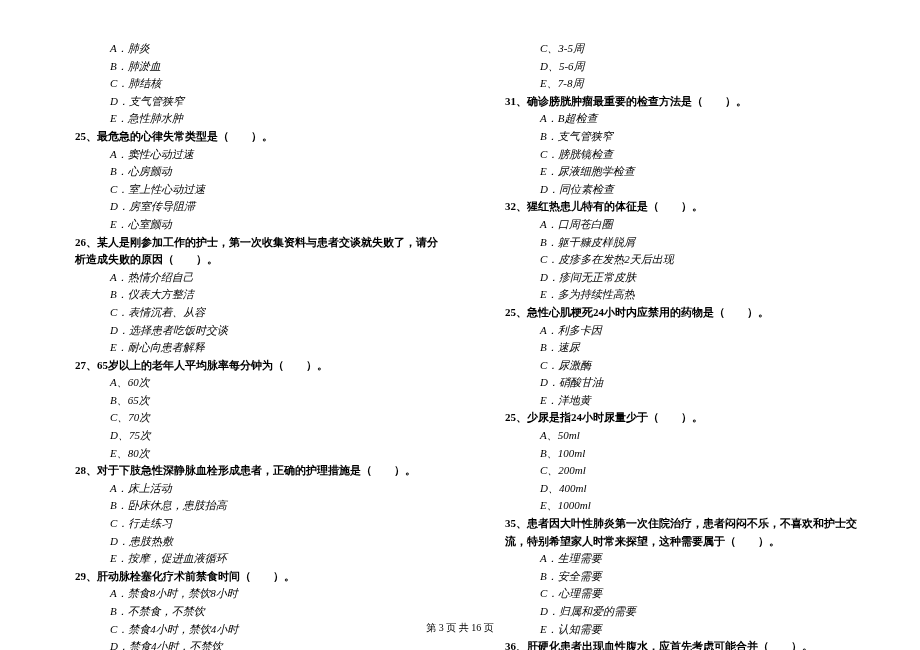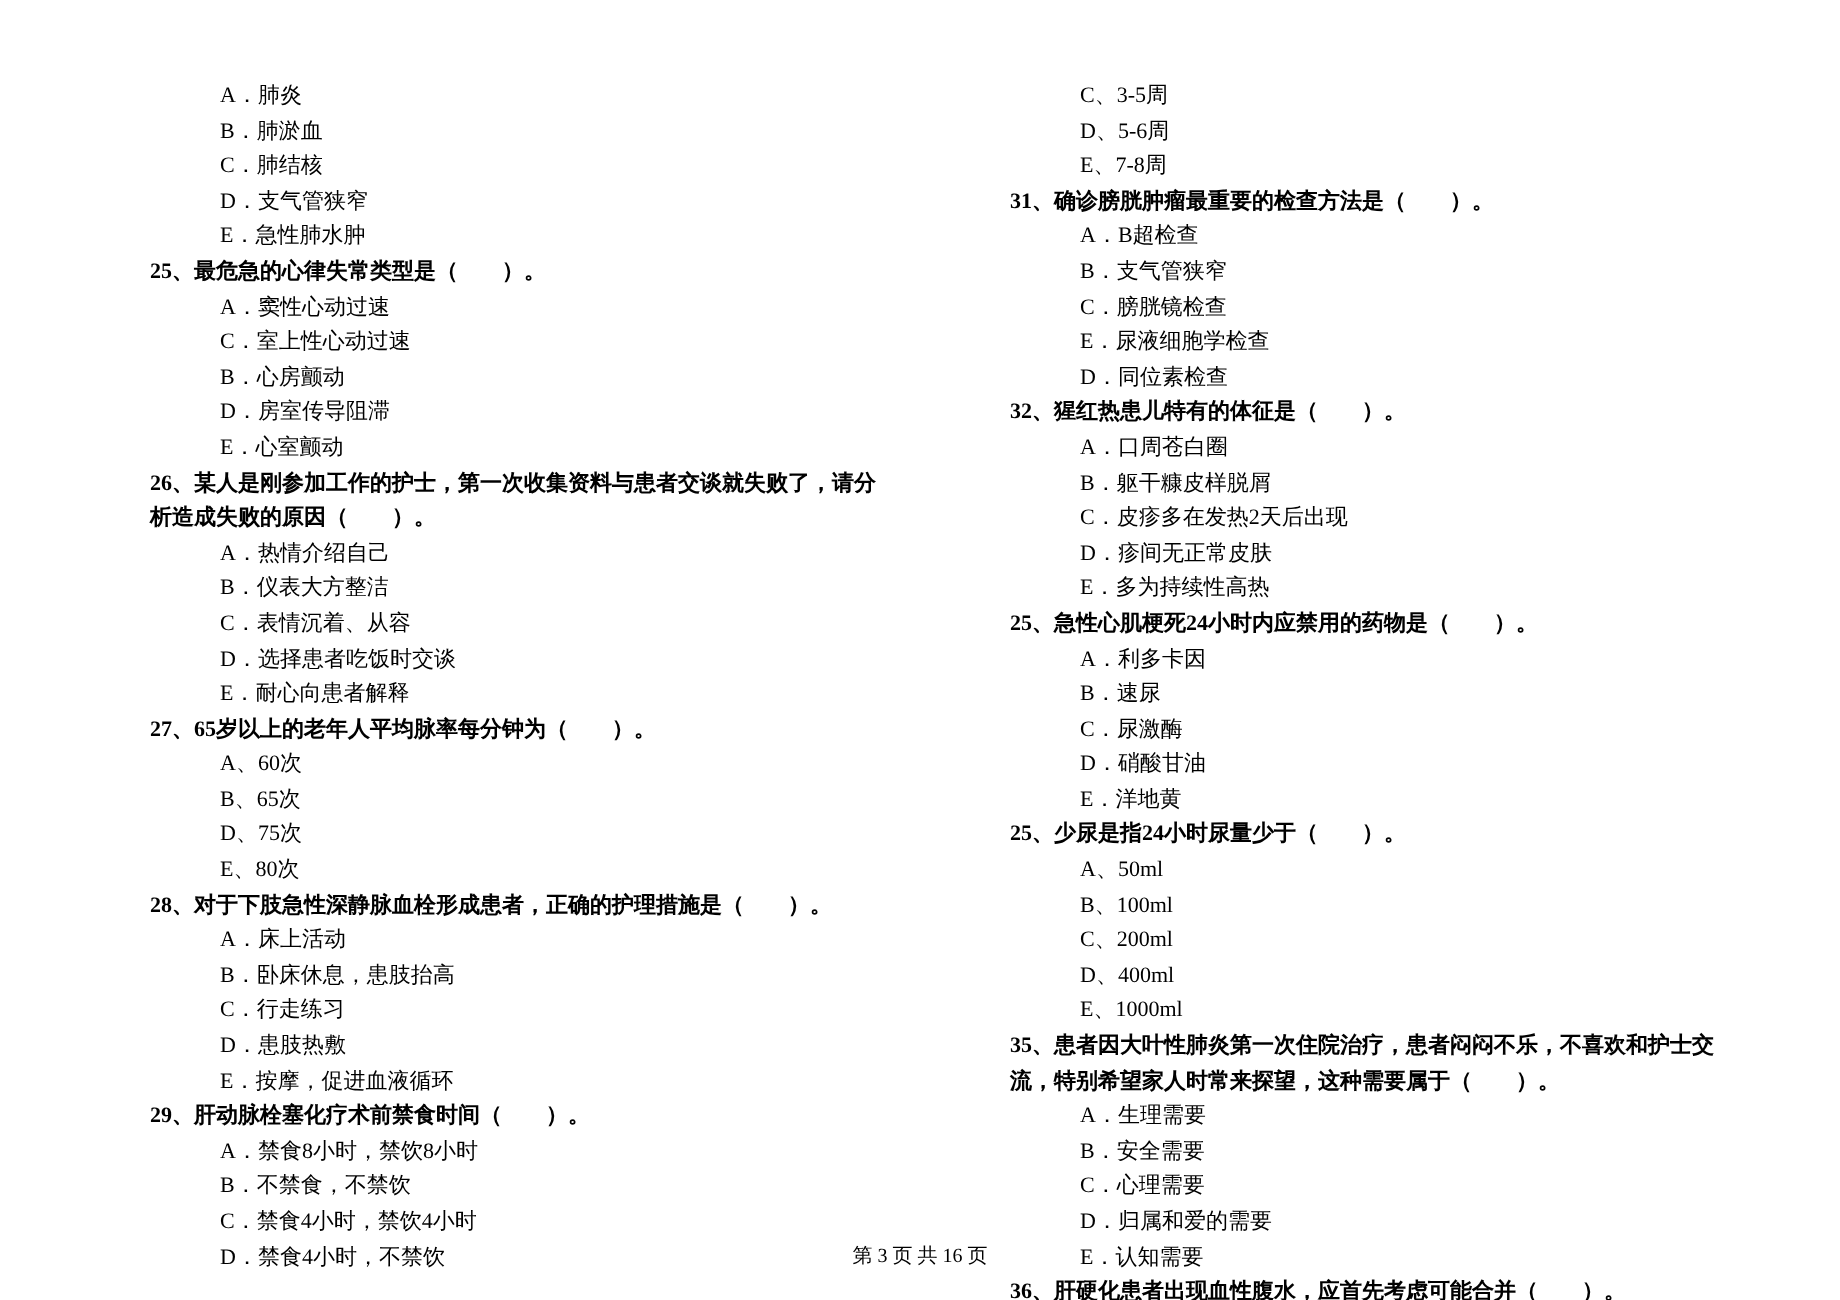--- a/index.html
+++ b/index.html
@@ -17,20 +17,21 @@
       display: flex;
       padding: 40px 50px 30px 50px;
       gap: 40px;
     }
     .col {
       flex: 1;
       line-height: 1.6;
     }
     .opt {
       padding-left: 60px;
+      font-style: italic;
     }
     .q {
       padding-left: 25px;
       font-weight: bold;
     }
     .footer {
       position: absolute;
       bottom: 15px;
       width: 100%;
       text-align: center;
@@ -42,33 +43,34 @@
 
 <div class="page">
   <div class="col">
     <div class="opt">A．肺炎</div>
     <div class="opt">B．肺淤血</div>
     <div class="opt">C．肺结核</div>
     <div class="opt">D．支气管狭窄</div>
     <div class="opt">E．急性肺水肿</div>
     <div class="q">25、最危急的心律失常类型是（　　）。</div>
     <div class="opt">A．窦性心动过速</div>
+    <div class="opt">B．心房颤动</div>
     <div class="opt">C．室上性心动过速</div>
-    <div class="opt">B．心房颤动</div>
     <div class="opt">D．房室传导阻滞</div>
     <div class="opt">E．心室颤动</div>
     <div class="q">26、某人是刚参加工作的护士，第一次收集资料与患者交谈就失败了，请分析造成失败的原因（　　）。</div>
     <div class="opt">A．热情介绍自己</div>
     <div class="opt">B．仪表大方整洁</div>
     <div class="opt">C．表情沉着、从容</div>
     <div class="opt">D．选择患者吃饭时交谈</div>
     <div class="opt">E．耐心向患者解释</div>
     <div class="q">27、65岁以上的老年人平均脉率每分钟为（　　）。</div>
     <div class="opt">A、60次</div>
     <div class="opt">B、65次</div>
+    <div class="opt">C、70次</div>
     <div class="opt">D、75次</div>
     <div class="opt">E、80次</div>
     <div class="q">28、对于下肢急性深静脉血栓形成患者，正确的护理措施是（　　）。</div>
     <div class="opt">A．床上活动</div>
     <div class="opt">B．卧床休息，患肢抬高</div>
     <div class="opt">C．行走练习</div>
     <div class="opt">D．患肢热敷</div>
     <div class="opt">E．按摩，促进血液循环</div>
     <div class="q">29、肝动脉栓塞化疗术前禁食时间（　　）。</div>
     <div class="opt">A．禁食8小时，禁饮8小时</div>

